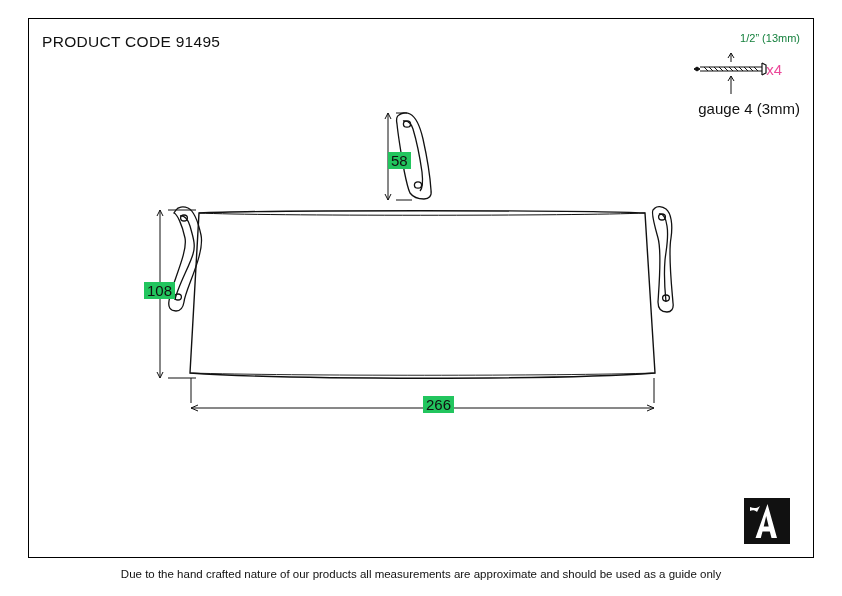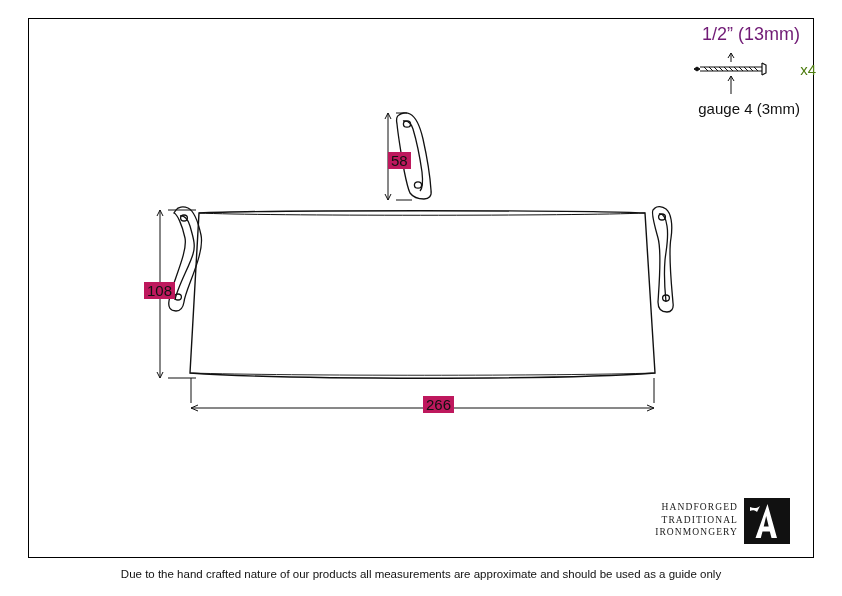--- a/index.html
+++ b/index.html
@@ -32,48 +32,48 @@
     left: 42px;
     top: 33px;
     font-size: 15.5px;
     letter-spacing: 0.3px;
     color: #111111;
     white-space: nowrap;
   }
   .screw-note-top {
     position: absolute;
     right: 42px;
-    top: 24px;
-    font-size: 18px;
-    color: #701a75;
+    top: 32px;
+    font-size: 11px;
+    color: #15803d;
     white-space: nowrap;
     text-align: right;
   }
   .screw-note-bottom {
     position: absolute;
     right: 42px;
     top: 100px;
     font-size: 15px;
     color: #111111;
     white-space: nowrap;
     text-align: center;
   }
   .screw-count {
     position: absolute;
-    right: 26px;
+    right: 60px;
     top: 61px;
     font-size: 15px;
-    color: #4d7c0f;
+    color: #ec4899;
     white-space: nowrap;
   }
   .dim-label {
     position: absolute;
     font-size: 15px;
     color: #111111;
-    background: #be185d;
+    background: #22c55e;
     padding: 0 3px;
     white-space: nowrap;
   }
   .dim-58 { left: 388px; top: 152px; }
   .dim-108 { left: 144px; top: 282px; }
   .dim-266 { left: 407px; top: 396px; margin-left: 16px; }
   .footer-note {
     position: absolute;
     left: 0;
     top: 568px;
@@ -113,20 +113,21 @@
     top: 0;
   }
 </style>
 </head>
 <body>
 
 <div class="page">
 
   <div class="frame"></div>
 
+  <div class="product-code">PRODUCT CODE 91495</div>
 
   <div class="screw-note-top">1/2” (13mm)</div>
 
   <div class="screw-count">x4</div>
 
   <div class="screw-note-bottom">gauge 4 (3mm)</div>
 
   <svg class="drawing" width="842" height="596">
 
     <g stroke="#111" fill="none" stroke-width="1">
@@ -226,25 +227,20 @@
     </g>
   </svg>
 
   <div class="dim-label dim-58">58</div>
 
   <div class="dim-label dim-108">108</div>
 
   <div class="dim-label dim-266">266</div>
 
   <div class="logo">
-    <div class="logo-text">
-      <div>HANDFORGED</div>
-      <div>TRADITIONAL</div>
-      <div>IRONMONGERY</div>
-    </div>
     <svg class="logo-mark" width="46" height="46" viewBox="0 0 46 46">
       <rect x="0" y="0" width="46" height="46" fill="#111111"></rect>
       <path d="M23.5,6 L33,40 L27.5,40 L25.8,33.5 L18.5,33.5 L16.8,40 L11.5,40 Z
                M22.2,18 L19.7,28.5 L24.7,28.5 Z" fill="#ffffff"></path>
       <path d="M6,9 C10,11 14,10 16,8 L13,14 C11,12 8,12 6,13 Z" fill="#ffffff"></path>
     </svg>
   </div>
 
   <div class="footer-note">Due to the hand crafted nature of our products all measurements are approximate and should be used as a guide only</div>
 </div>

